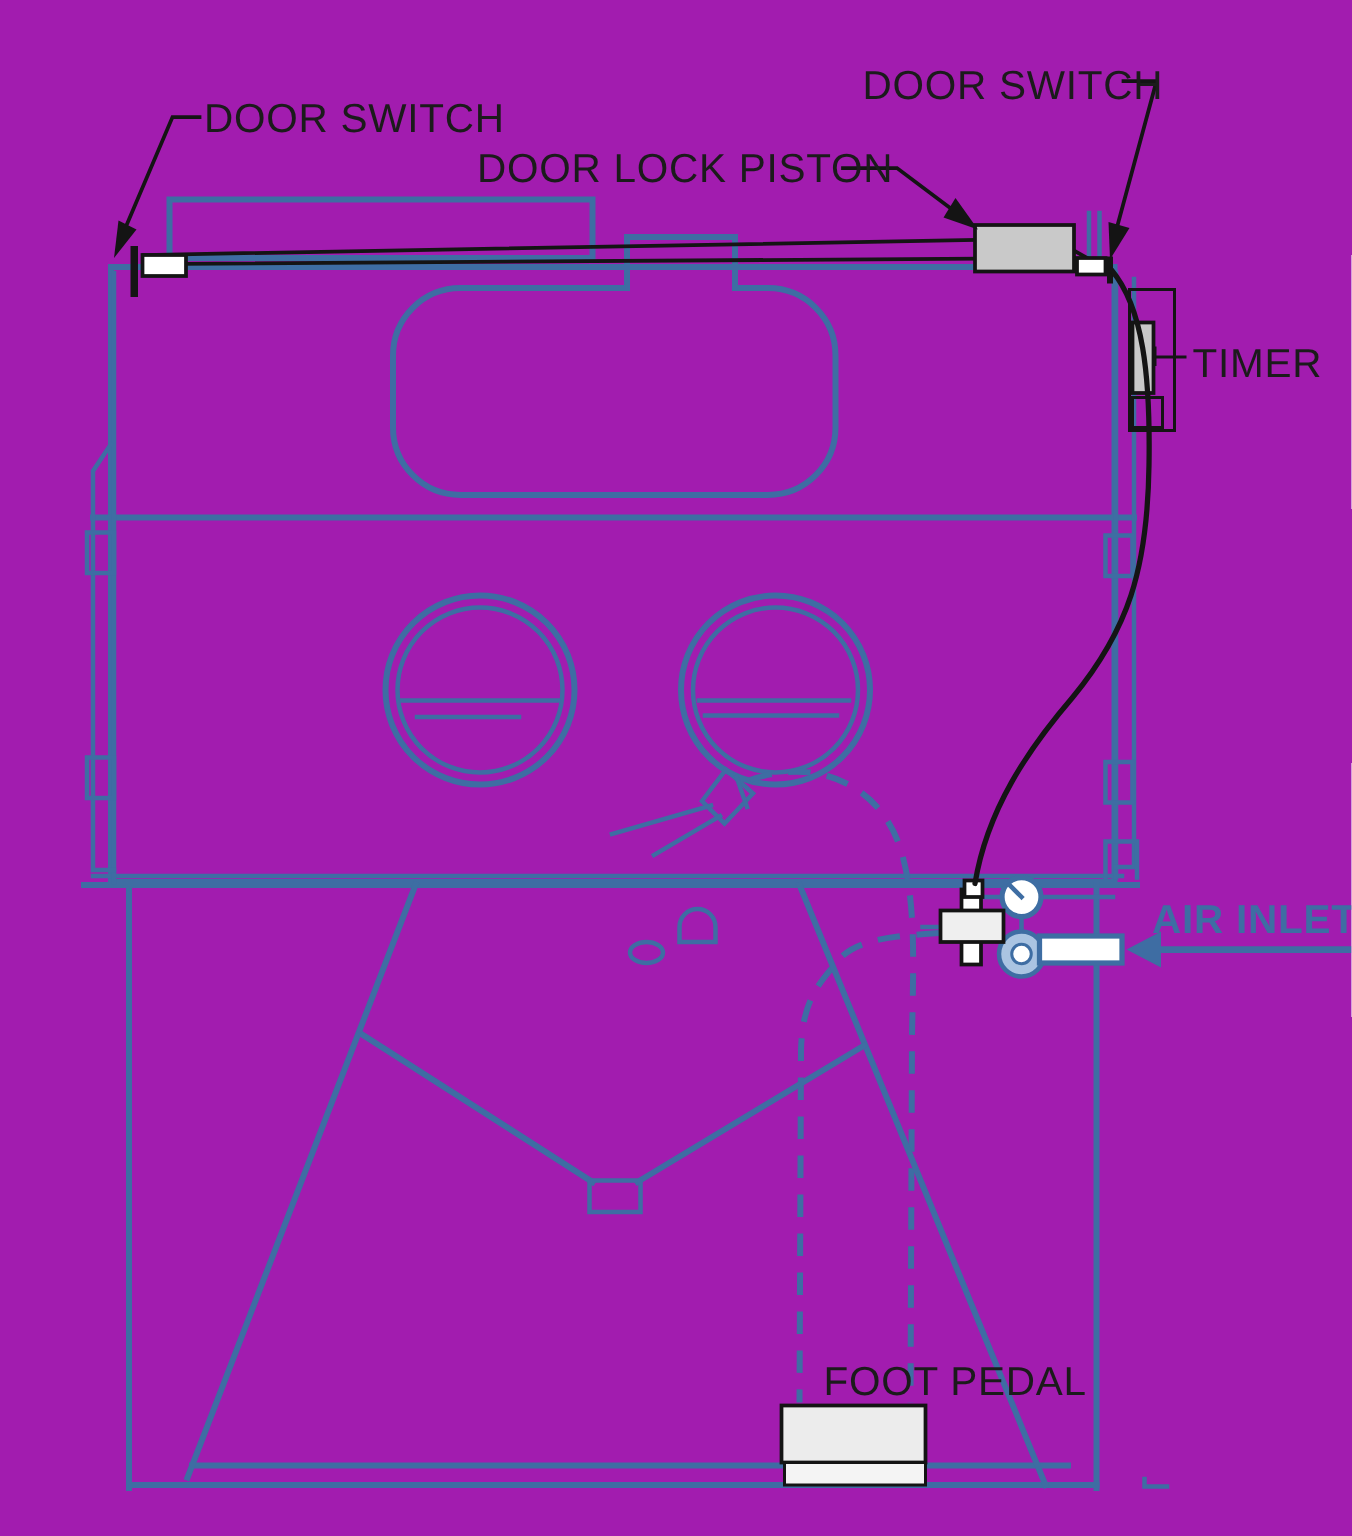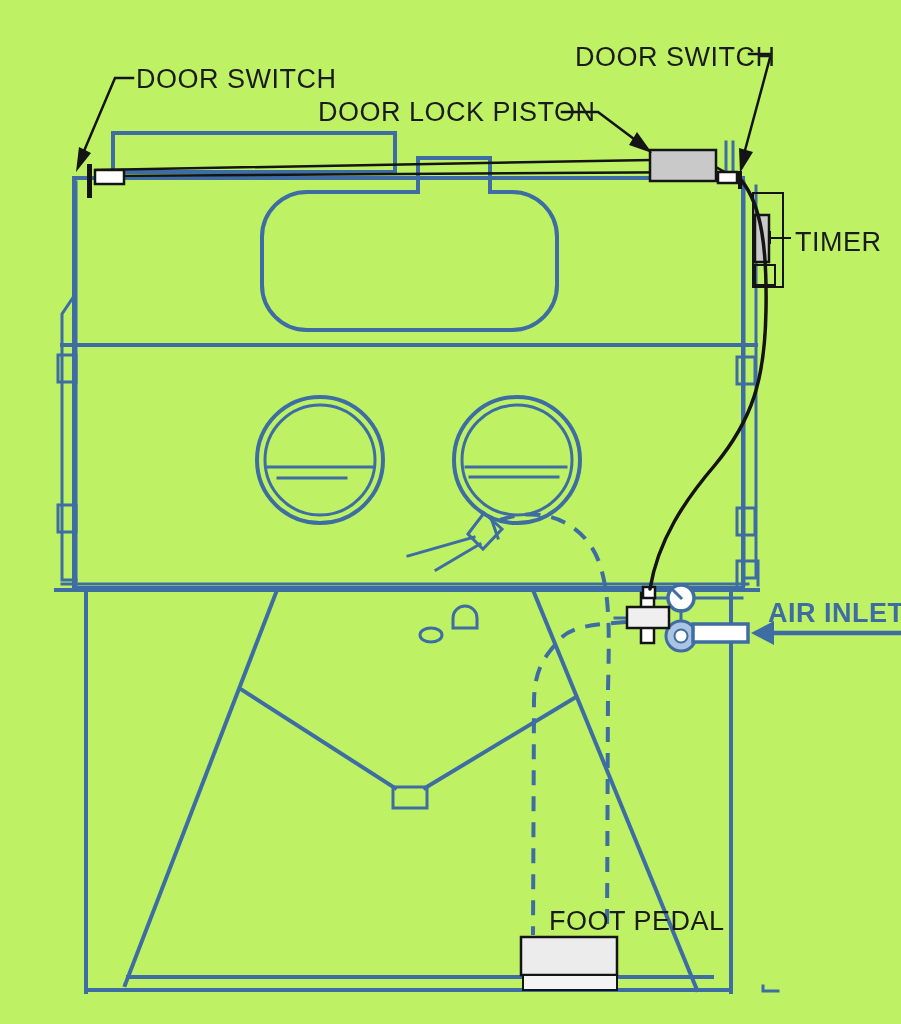--- a/index.html
+++ b/index.html
@@ -1,19 +1,19 @@
 <!DOCTYPE html>
 <html><head>
 <meta charset="utf-8">
 <style>
   html,body{margin:0;padding:0;background:#ffffff;}
   .stage{
     position:relative;
     width:901px;height:1024px;
-    background:#bef264;
+    background:#a21caf;
     font-family:"Liberation Sans", sans-serif;
     overflow:hidden;
   }
   svg{display:block;}
   
   .bl{stroke:#3e6da3;fill:none;stroke-width:4;stroke-linecap:square;stroke-linejoin:miter;}
   .bl2{stroke:#3e6da3;fill:none;stroke-width:3;stroke-linecap:square;}
   .blf{stroke:#3e6da3;fill:#ffffff;stroke-width:3.5;}
   .dash{stroke:#3e6da3;fill:none;stroke-width:4;stroke-dasharray:15 11;stroke-linecap:butt;}
   

